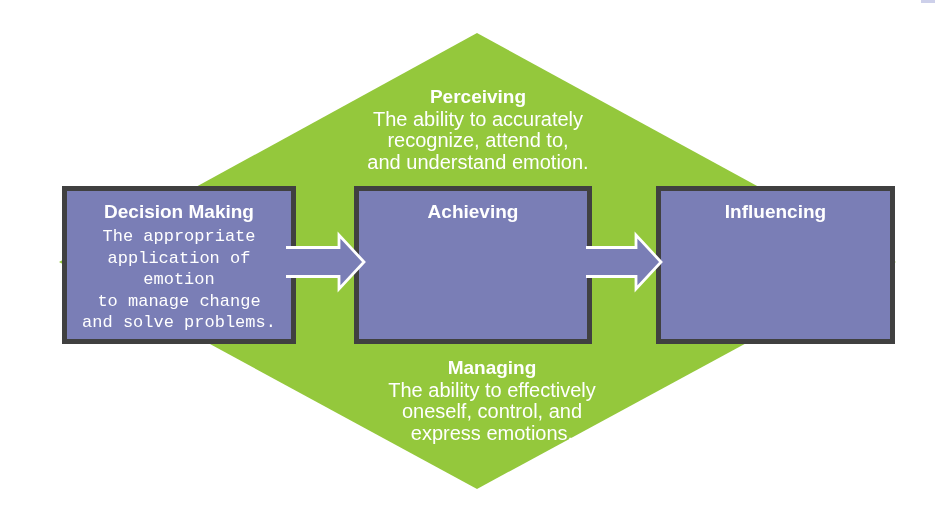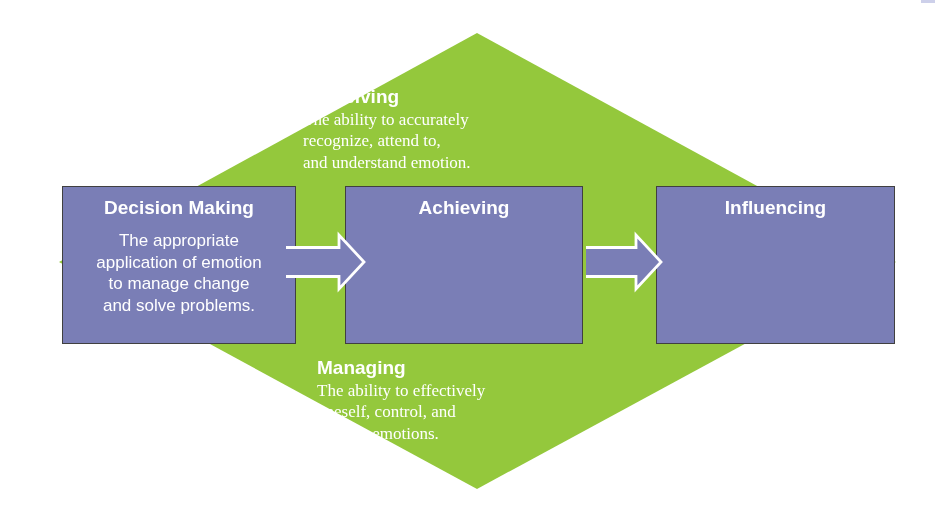--- a/index.html
+++ b/index.html
@@ -28,56 +28,57 @@
   .diamond-poly { fill: var(--green); }
   .arrow-path {
     fill: var(--purple);
     stroke: #ffffff;
     stroke-width: 2.8;
     stroke-linejoin: miter;
   }
   .section-text {
     position: absolute;
     width: 350px;
+    text-align: center;
   }
   .section-text.top { left: 303px; top: 85px; }
   .section-text.bottom { left: 317px; top: 356px; }
   .section-title {
     font-size: 19px;
     font-weight: bold;
     line-height: 24px;
   }
   .section-desc {
-    font-size: 17px;
+    font-size: 20px;
     line-height: 21.4px;
     white-space: pre-line;
-    font-family: Liberation Serif, serif;
   }
   .ei-box {
     position: absolute;
     top: 186px;
     height: 158px;
     background: var(--purple);
-    border: 1px solid #404040;
+    border: 5px solid #404040;
     text-align: center;
     padding-top: 9px;
   }
   .ei-box.left   { left: 62px;  width: 234px; }
-  .ei-box.center { left: 345px; width: 238px; }
+  .ei-box.center { left: 354px; width: 238px; }
   .ei-box.right  { left: 656px; width: 239px; }
   .box-title {
     font-size: 19px;
     font-weight: bold;
     line-height: 23px;
   }
   .box-desc {
     font-size: 17px;
     line-height: 21.5px;
-    margin-top: 11px;
+    margin-top: 3px;
     white-space: pre-line;
+    font-family: Liberation Mono, monospace;
   }
   .corner-artifact {
     position: absolute;
     left: 921px; top: 0;
     width: 14px; height: 3px;
     background: #cdd0ea;
   }
 </style>
 </head>
 <body>

